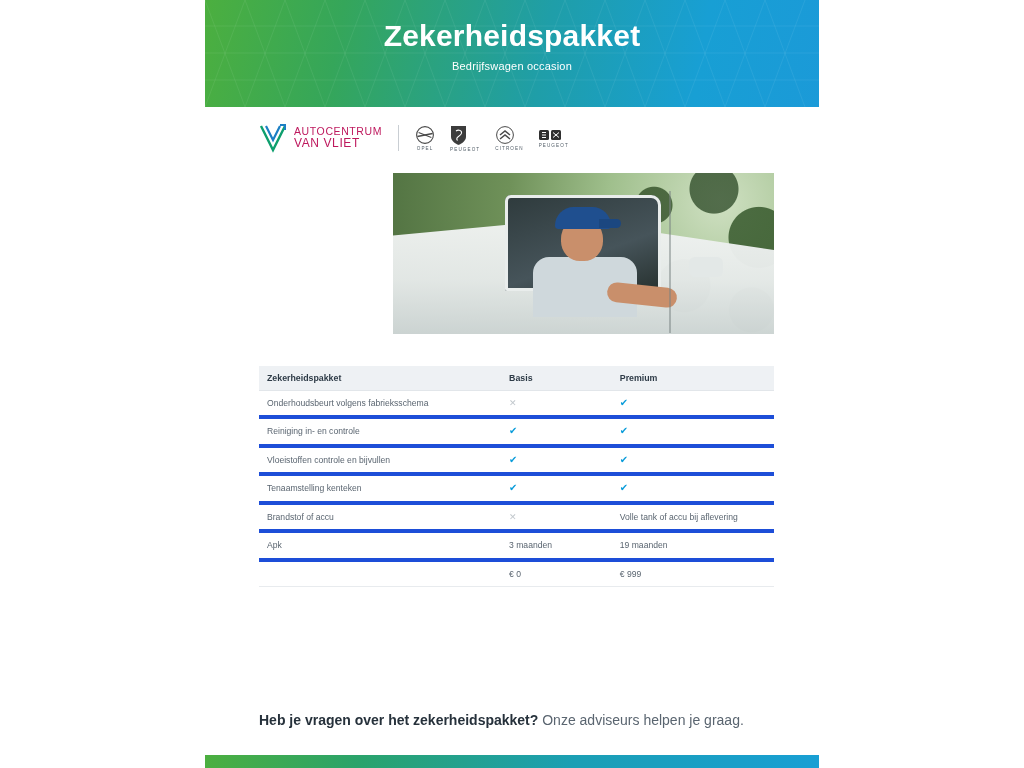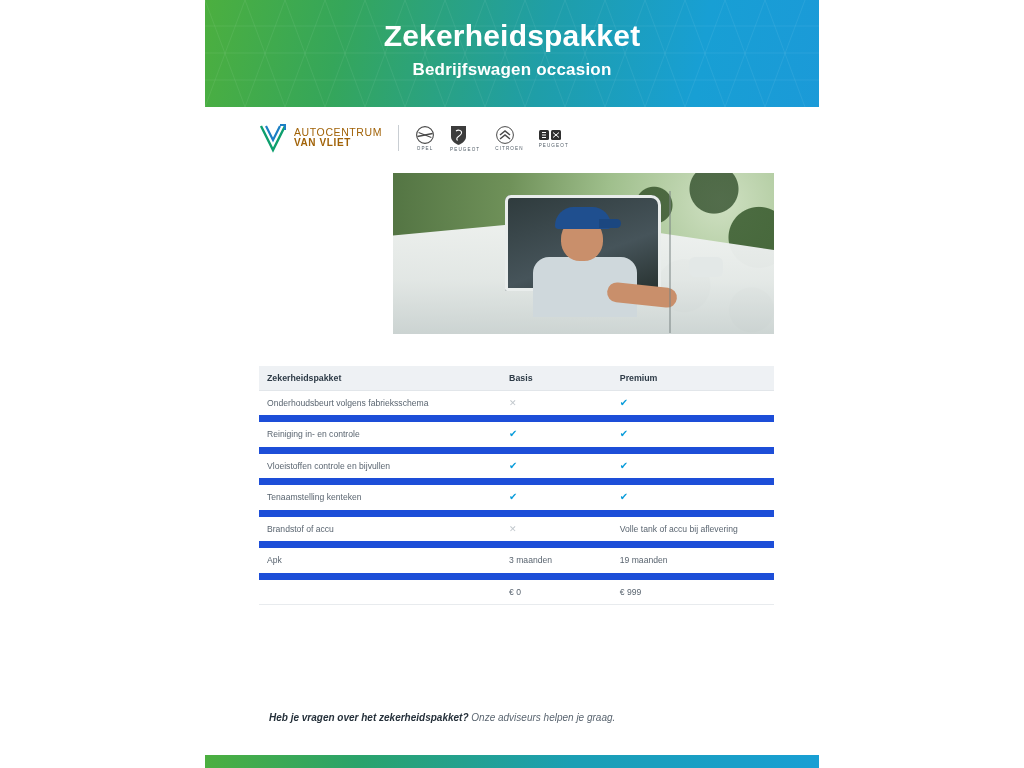--- a/index.html
+++ b/index.html
@@ -33,41 +33,41 @@
     color: #ffffff;
     padding-top: 19px;
   }
   .banner-title {
     font-size: 30px;
     font-weight: bold;
     letter-spacing: 0.2px;
     line-height: 1.1;
   }
   .banner-sub {
-    font-size: 17px;
-    font-weight: 700;
+    font-size: 11px;
+    font-weight: 400;
     margin-top: 8px;
     letter-spacing: 0.2px;
   }
 
   
   .brandbar {
     position: absolute;
     left: 259px; top: 120px;
     display: flex; align-items: center;
     height: 36px;
   }
   .logo-mark { width: 28px; height: 30px; }
   .logo-text {
     margin-left: 7px;
     line-height: 1.05;
-    color: #a16207;
+    color: #be185d;
   }
   .logo-text .l1 { font-size: 10.5px; letter-spacing: 0.6px; }
-  .logo-text .l2 { font-size: 10px; letter-spacing: 0.6px; font-weight: bold; }
+  .logo-text .l2 { font-size: 12px; letter-spacing: 0.6px; font-weight: normal; }
   .divider-v {
     width: 1px; height: 26px; background: #c9ced3;
     margin: 0 16px;
   }
   .oem { display: flex; align-items: center; gap: 15px; }
   .oem-item { text-align: center; color: #4a4a4a; }
   .oem-item .glyph { display: block; }
   .oem-item .nm {
     display: block;
     font-size: 4.6px;
@@ -152,43 +152,42 @@
     background: #eef1f4;
     color: #2e3b47;
     font-weight: bold;
     font-size: 8.8px;
     text-align: left;
     padding: 7px 8px;
     border-bottom: 1px solid #e2e6ea;
   }
   table.cmp td {
     padding: 6px 8px;
-    border-bottom: 7px solid #1d4ed8;
+    border-bottom: 4px solid #1d4ed8;
     vertical-align: top;
     line-height: 1.45;
   }
   table.cmp tr:last-child td { border-bottom: 1px solid #e8ebee; }
   .col-feature { width: 47%; }
   .col-basis { width: 21.5%; }
   .col-premium { width: 31.5%; }
   .check {
     color: #0a9cda; font-size: 10px; line-height: 1;
   }
   .cross {
     color: #c2c8cd; font-size: 9px; line-height: 1;
   }
   .price { color: #5a6570; }
 
   
   .footer-q {
     position: absolute;
-    left: 269px; top: 712px;
-    font-size: 10px;
+    left: 259px; top: 712px;
+    font-size: 14px;
     color: #5a6570;
-    font-style: italic;
   }
   .footer-q b { color: #26313b; }
 
   
   .bottom-bar {
     position: absolute;
     left: 205px; top: 755px; width: 614px; height: 13px;
     background: linear-gradient(100deg, #4caf3f 0%, #2aa36b 25%, #1b9fb4 60%, #189fd4 100%);
   }
 </style>

